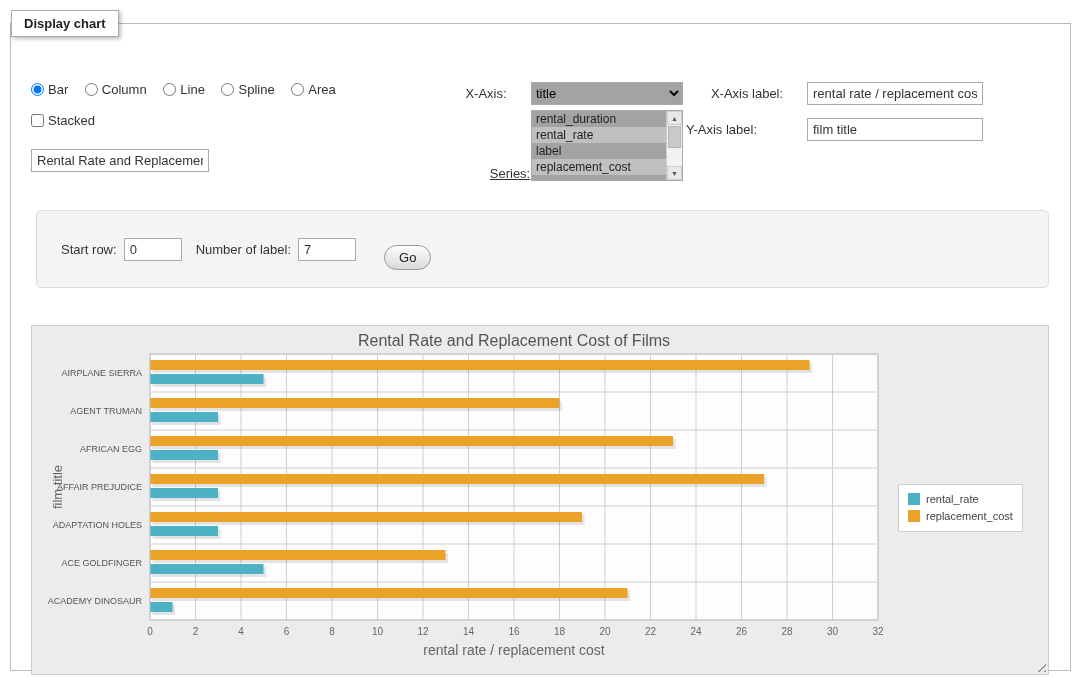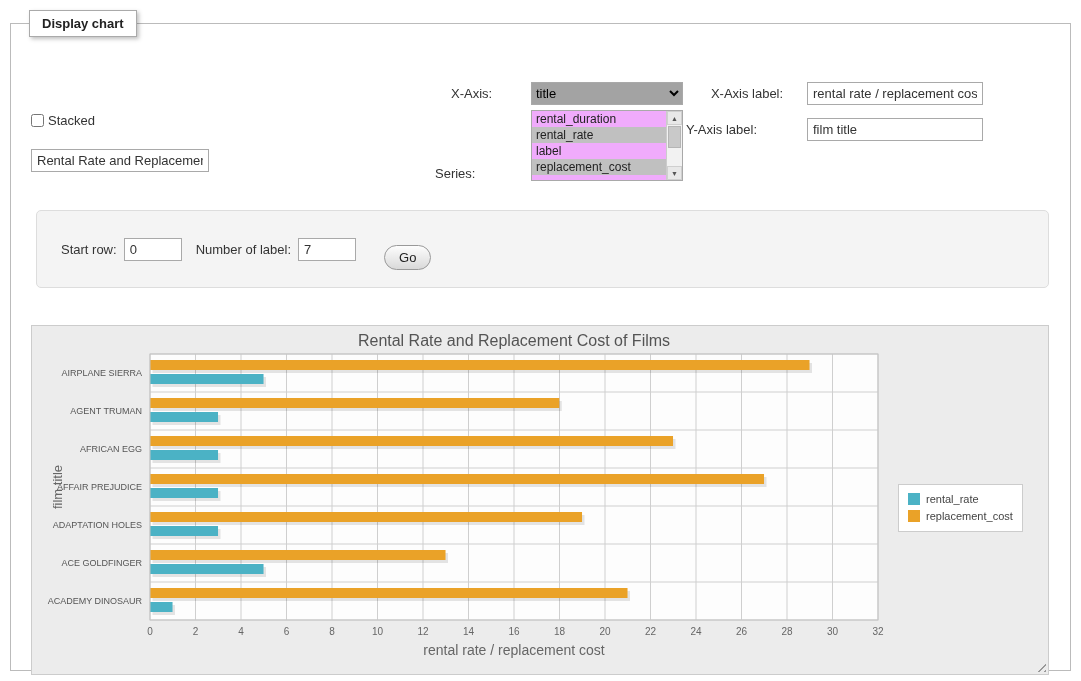--- a/index.html
+++ b/index.html
@@ -1,34 +1,34 @@
 <!DOCTYPE html>
 <html><head>
 <meta charset="utf-8">
 <style>
   html,body{margin:0;padding:0;width:1081px;height:681px;background:#fff;
     font-family:"Liberation Sans","DejaVu Sans",sans-serif;font-size:13px;color:#333;overflow:hidden;}
   .main-fieldset{position:absolute;left:10px;top:10px;width:1061px;height:661px;
     box-sizing:border-box;border:1px solid #bbb;background:#fff;margin:0;padding:0;}
-  .main-fieldset legend{margin-left:18px;padding:5px 12px;border:1px solid #aaa;background:#fff;
+  .main-fieldset legend{margin-left:0;padding:5px 12px;border:1px solid #aaa;background:#fff;
     font-weight:bold;font-size:13px;color:#222;box-shadow:2px 2px 4px rgba(0,0,0,0.25);}
   .abs{position:absolute;}
   .lbl{color:#333;}
   .txt{box-sizing:border-box;height:23px;border:1px solid #a9a9a9;padding:2px 5px;font:13px "Liberation Sans",sans-serif;color:#333;background:#fff;}
   
   .types{left:20px;top:45px;}
   .types label{margin-right:13px;cursor:pointer;}
   .types input,.stackedrow input{vertical-align:-2px;margin:0 4px 0 0;}
   .stackedrow{left:20px;top:76px;}
   .title-input{left:20px;top:112px;width:178px;}
-  .xaxis-lbl{left:440px;top:49px;width:70px;text-align:left;}
+  .xaxis-lbl{left:440px;top:49px;width:70px;text-align:center;}
   .xaxis-select{left:520px;top:45px;width:152px;height:23px;font:13px "Liberation Sans",sans-serif;border:1px solid #a9a9a9;background:#a3a3a3;}
-  .series-lbl{left:424px;top:129px;width:70px;text-align:left;}
-  
-  .listbox{left:520px;top:73px;width:152px;height:71px;box-sizing:border-box;border:1px solid #a9a9a9;background:#f0abfc;display:flex;}
+  .series-lbl{left:464px;top:129px;width:70px;text-align:center;text-decoration:underline;}
+  
+  .listbox{left:520px;top:73px;width:152px;height:71px;box-sizing:border-box;border:1px solid #a9a9a9;background:#a3a3a3;display:flex;}
   .lb-options{flex:1;overflow:hidden;}
   .lb-row{height:16px;line-height:16px;padding:0 4px;font-size:12px;color:#222;white-space:nowrap;cursor:default;}
   .lb-row.sel{background:#c0c0c0;}
   .lb-scroll{width:15px;background:#f2f2f2;border-left:1px solid #ccc;position:relative;}
   .lb-arrow{position:absolute;left:0;width:15px;height:14px;background:#e8e8e8;border:1px solid #cfcfcf;box-sizing:border-box;
     font-size:7px;color:#555;text-align:center;line-height:13px;cursor:pointer;}
   .lb-up{top:0;}
   .lb-down{bottom:0;}
   .lb-thumb{position:absolute;left:1px;top:15px;width:13px;height:22px;background:#c9c9c9;border:1px solid #b5b5b5;box-sizing:border-box;cursor:pointer;}
   .xlabel-lbl{left:686px;top:49px;width:100px;text-align:center;}
@@ -55,20 +55,27 @@
     background:repeating-linear-gradient(315deg,#999 0 1.5px,transparent 1.5px 4.5px);
     clip-path:polygon(100% 0,100% 100%,0 100%);cursor:se-resize;}
   svg{position:absolute;left:0;top:0;font-family:"Liberation Sans","DejaVu Sans",sans-serif;}
 </style>
 </head>
 <body>
 
 <fieldset class="main-fieldset">
   <legend>Display chart</legend>
 
+  <div class="abs types">
+    <label><input type="radio" name="ctype" checked="" style=""><span>Bar</span></label>
+    <label><input type="radio" name="ctype" style=""><span>Column</span></label>
+    <label><input type="radio" name="ctype" style=""><span>Line</span></label>
+    <label><input type="radio" name="ctype" style=""><span>Spline</span></label>
+    <label><input type="radio" name="ctype" style=""><span>Area</span></label>
+  </div>
 
   <div class="abs stackedrow">
     <label><input type="checkbox" style=""><span>Stacked</span></label>
   </div>
 
   <input class="abs txt title-input" value="Rental Rate and Replacement Cost of Films" style="">
 
   <span class="abs lbl xaxis-lbl">X-Axis:</span>
   <select class="abs xaxis-select">
     <option>title</option>

